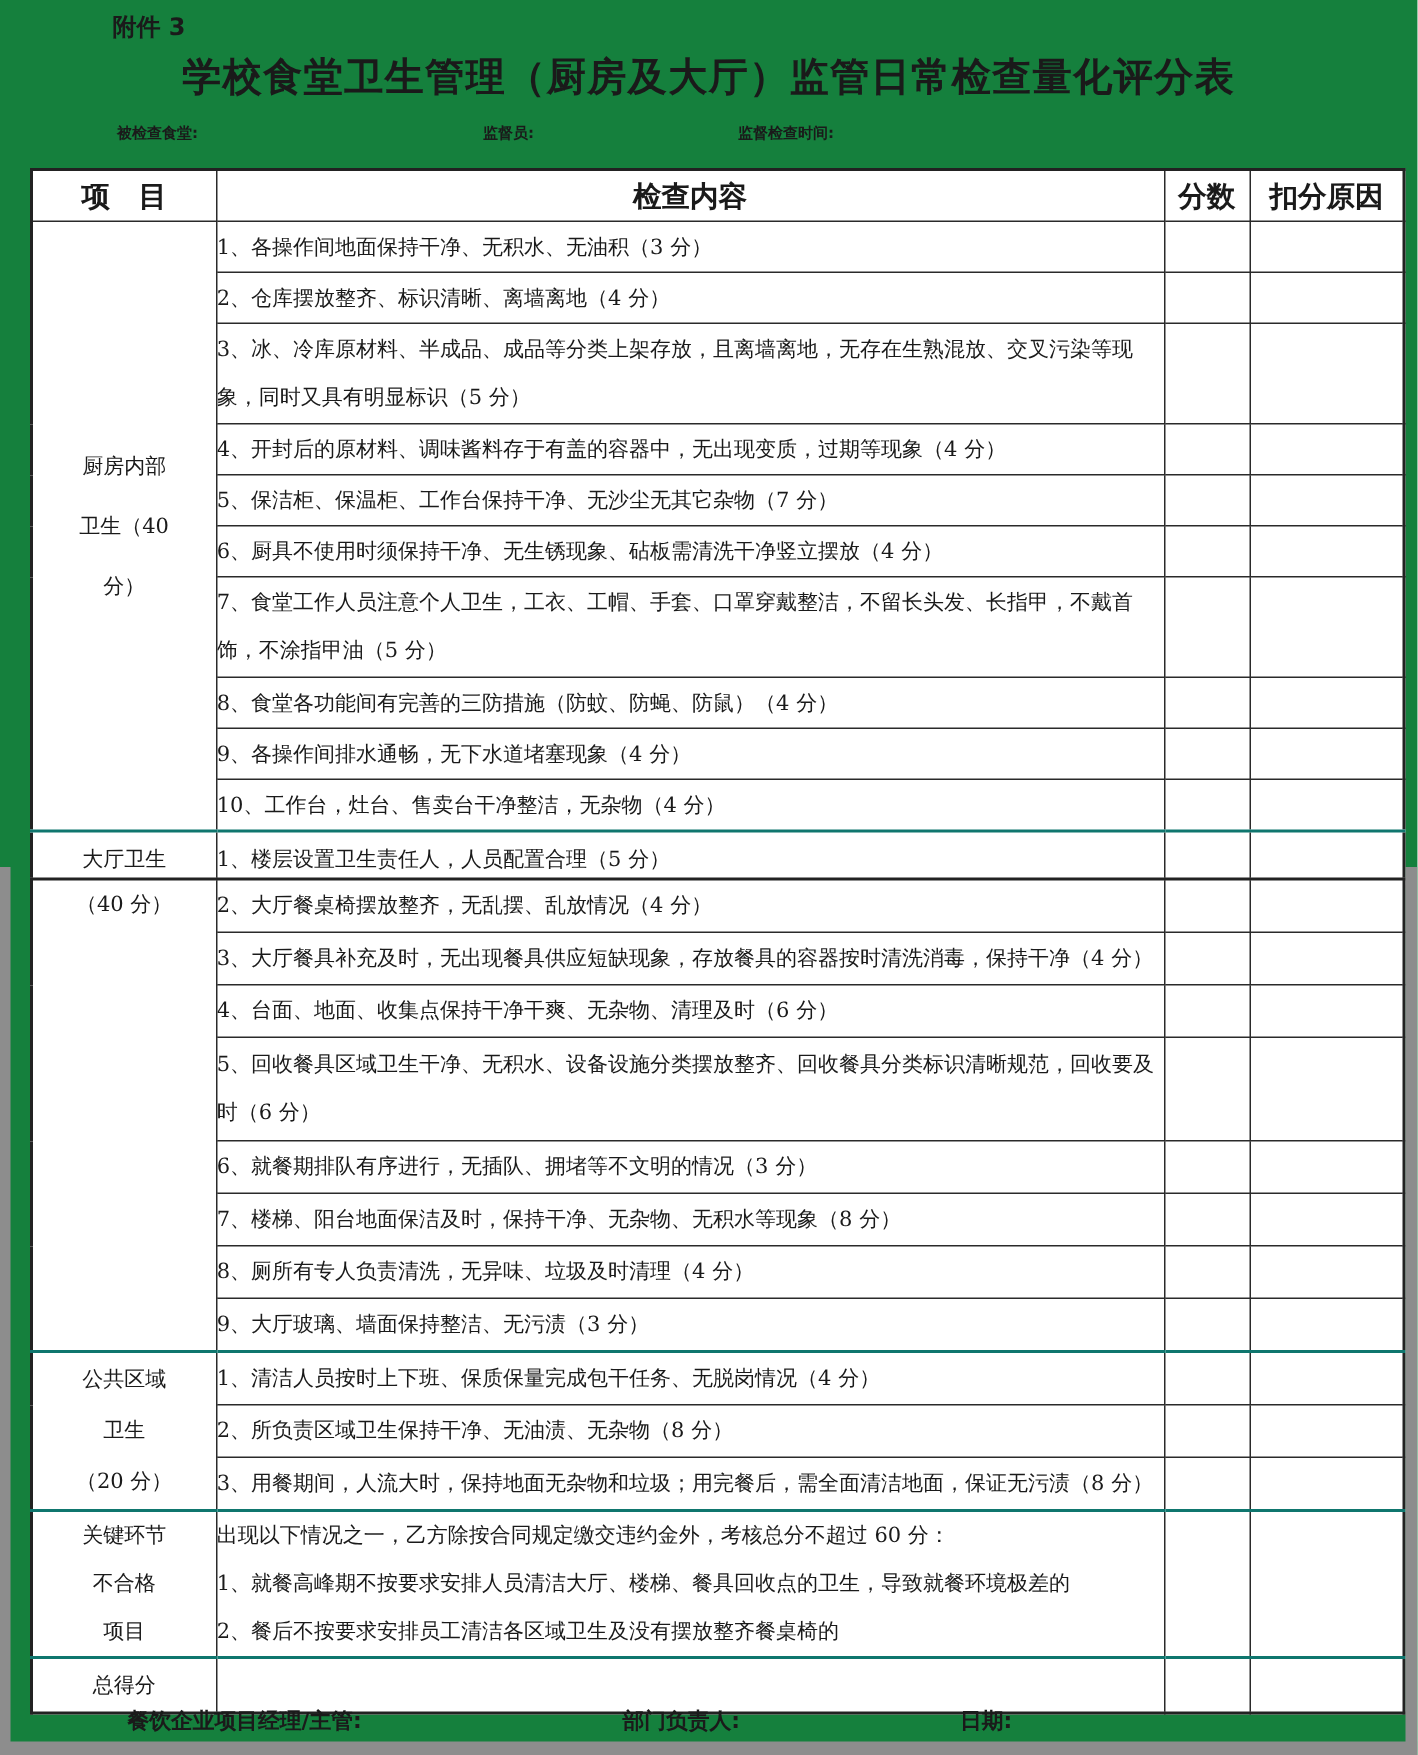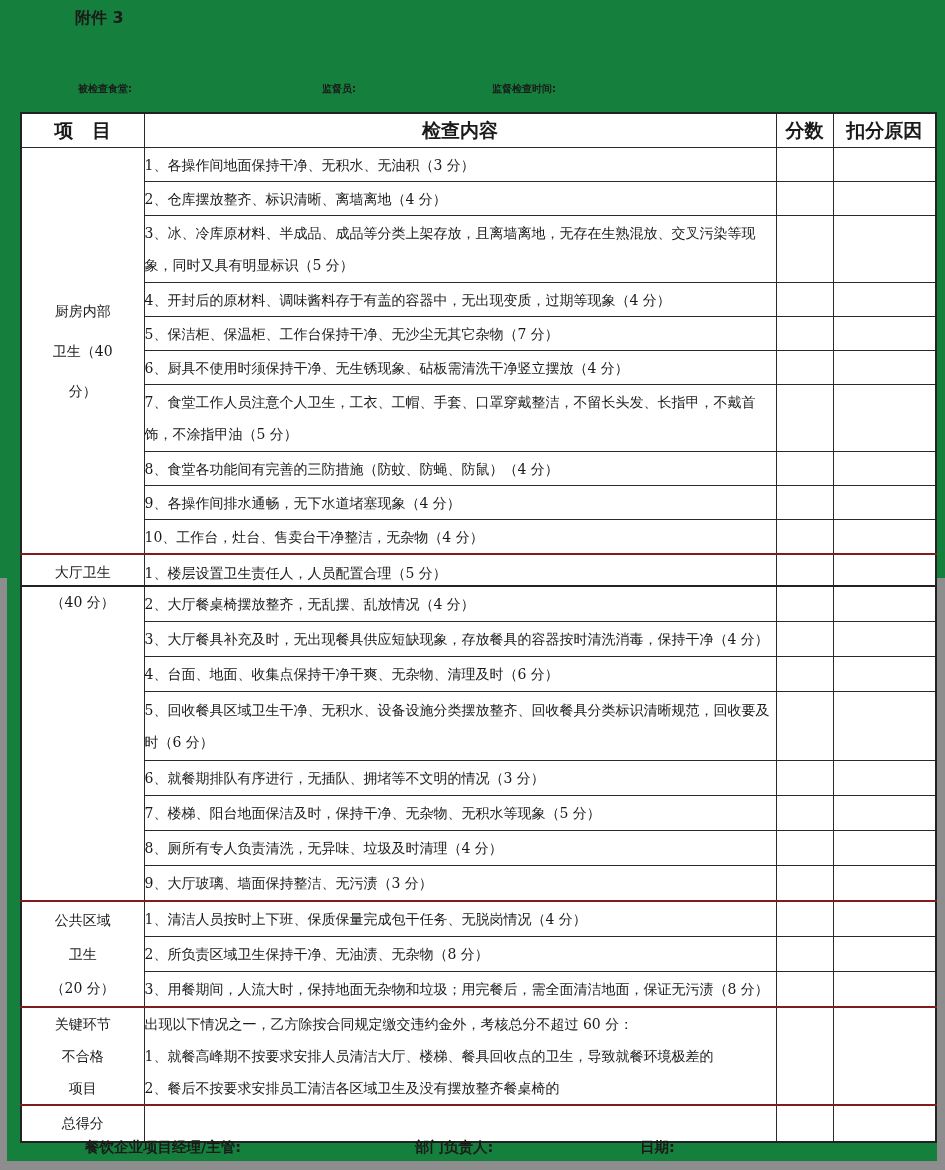--- a/index.html
+++ b/index.html
@@ -27,34 +27,35 @@
   th{font-size:19px;font-weight:bold;height:33px;}
   .c{font-size:14px;line-height:32px;padding:0 0;text-align:left;}
   .lab{font-size:14px;text-align:center;vertical-align:middle;margin-left:48px;}
   .labk{line-height:40px;}
   .labp{line-height:34px;}
   .labc{line-height:32px;}
   .top{vertical-align:top;padding-top:7px;}
   .h1 td{height:33px;} .h2 td{height:66px;}
   .h1b td{height:34px;} .h2b td{height:68px;} .hc td{height:96px;}
   .ht td{height:35px;}
-  tr.sec td{border-top:2px solid #7f1d1d;}
+  tr.sec td{border-top:2px solid #0f766e;}
   .crit span{display:block;}
 
   #footer{position:absolute;top:1138px;left:0;width:945px;font-size:14.5px;font-weight:bold;
           font-family:"DejaVu Sans","Liberation Sans",sans-serif;}
   #footer span{position:absolute;top:0;}
   #f-manager{left:85px;} #f-dept{left:415px;} #f-date{left:640px;}
 </style>
 </head>
 <body>
 
 <div id="canvas">
 
   <div id="attachment">附件 3</div>
+  <div id="title">学校食堂卫生管理（厨房及大厅）监管日常检查量化评分表</div>
 
   <div class="meta" id="meta-canteen">被检查食堂:</div>
   <div class="meta" id="meta-supervisor">监督员:</div>
   <div class="meta" id="meta-time">监督检查时间:</div>
 
   <table id="table1">
     <colgroup>
         <col style="width:123px">
         <col style="width:632px">
         <col style="width:57px">
@@ -159,21 +160,21 @@
           <td class="c">5、回收餐具区域卫生干净、无积水、设备设施分类摆放整齐、回收餐具分类标识清晰规范，回收要及时（6 分）</td>
           <td></td>
           <td></td>
         </tr>
     <tr class="h1b">
           <td class="c">6、就餐期排队有序进行，无插队、拥堵等不文明的情况（3 分）</td>
           <td></td>
           <td></td>
         </tr>
     <tr class="h1b">
-          <td class="c">7、楼梯、阳台地面保洁及时，保持干净、无杂物、无积水等现象（5 分）</td>
+          <td class="c">7、楼梯、阳台地面保洁及时，保持干净、无杂物、无积水等现象（8 分）</td>
           <td></td>
           <td></td>
         </tr>
     <tr class="h1b">
           <td class="c">8、厕所有专人负责清洗，无异味、垃圾及时清理（4 分）</td>
           <td></td>
           <td></td>
         </tr>
     <tr class="h1b">
           <td class="c">9、大厅玻璃、墙面保持整洁、无污渍（3 分）</td>

